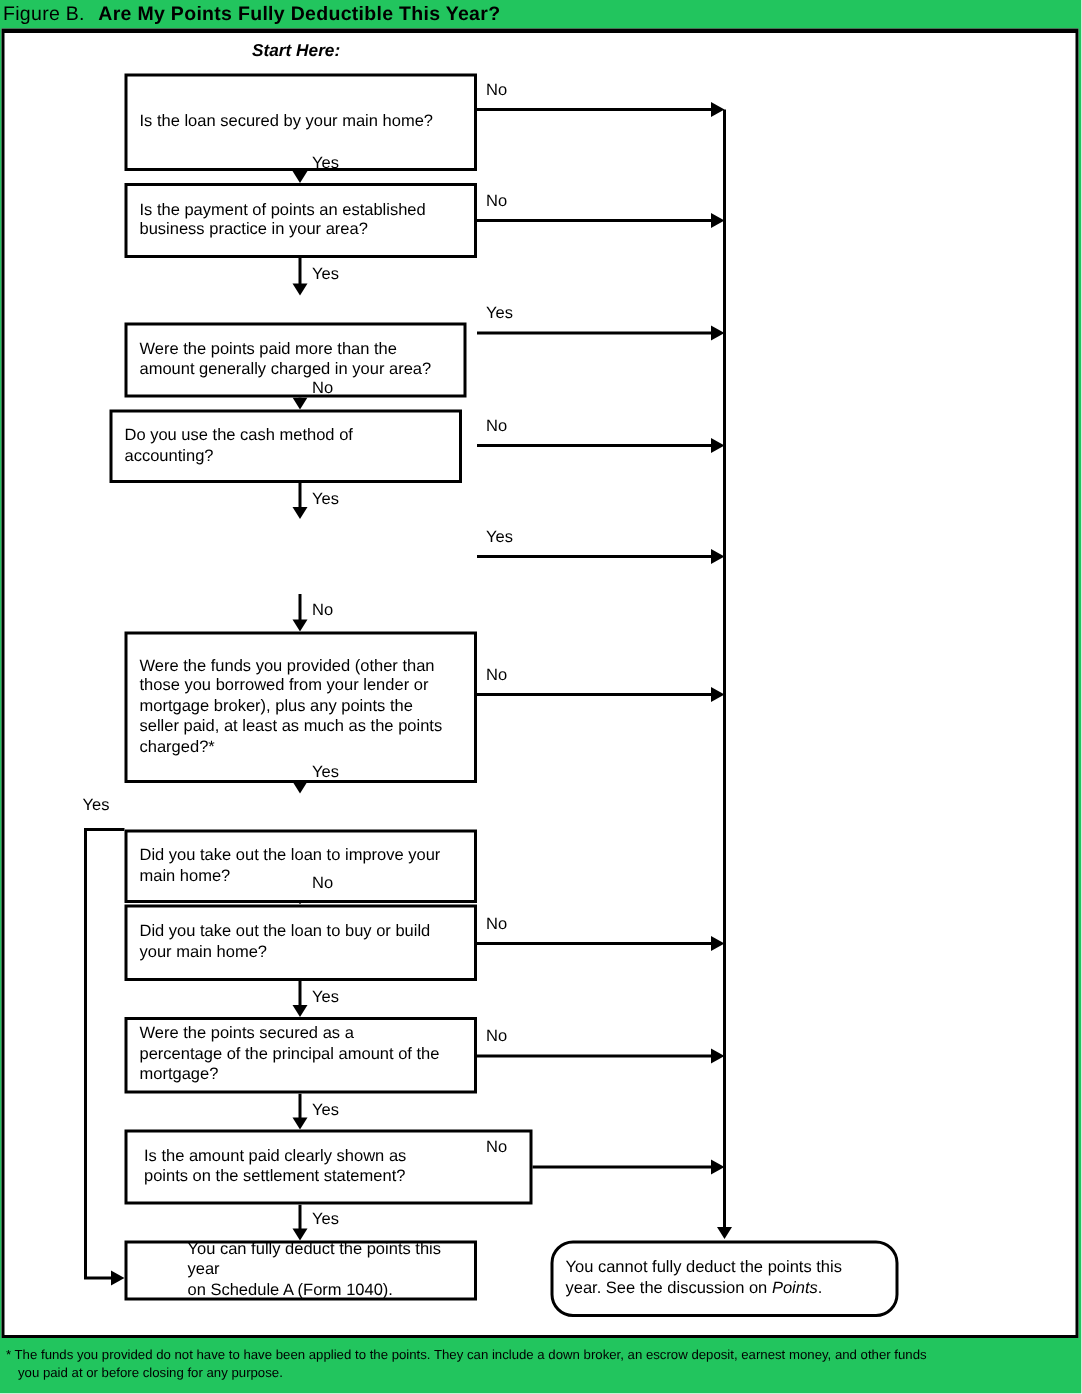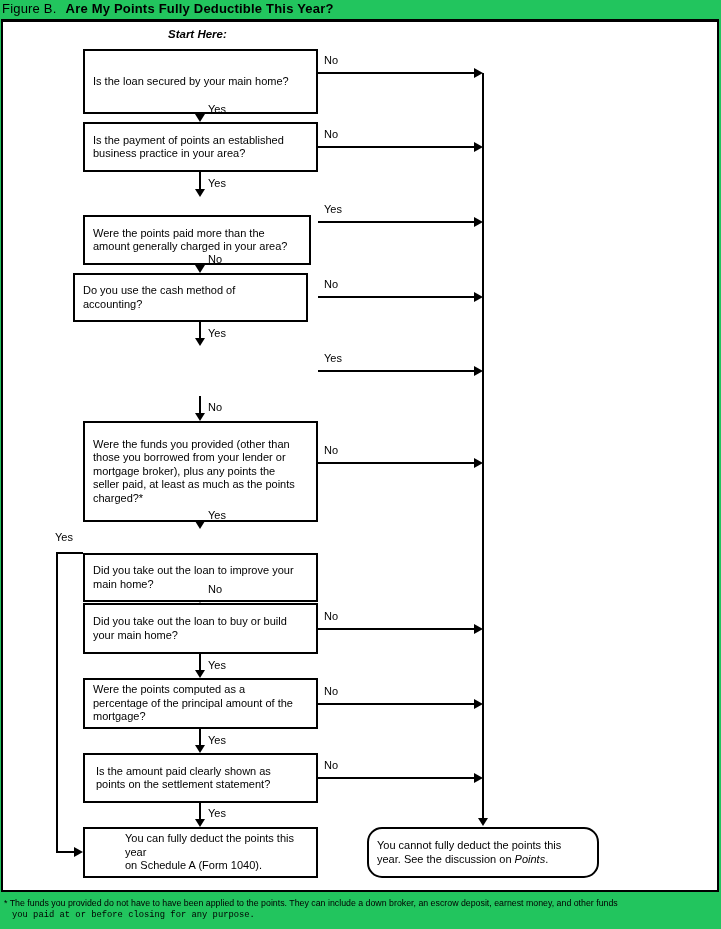--- a/index.html
+++ b/index.html
@@ -30,21 +30,21 @@
   }
   .qbox .btext { white-space:pre-line; }
   .lbl {
     position:absolute; font-size:11px; line-height:13px;
   }
   svg.connectors { position:absolute; left:0; top:0; pointer-events:none; }
   .footnote {
     position:absolute; left:4px; top:897px; width:714px;
     font-size:8.8px; line-height:12px;
   }
-  .footnote .fn2 { padding-left:8px;font-family:Liberation Mono, monospace; }
+  .footnote .fn2 { padding-left:8px; }
   .ital { font-style:italic; }
 </style>
 </head>
 <body>
 
 <div class="page">
 
   <div class="title-bar">
     <span class="title-prefix">Figure B.</span><span class="title-main">Are My Points Fully Deductible This Year?</span>
   </div>
@@ -130,29 +130,29 @@
     </div>
   <div class="qbox" style="left:83px; top:529px; width:235px; height:49px;margin-top:24px;">
       <span class="btext">Did you take out the loan to improve your
 main home?</span>
     </div>
   <div class="qbox" style="left:83px; top:603px; width:235px; height:51px;">
       <span class="btext">Did you take out the loan to buy or build
 your main home?</span>
     </div>
   <div class="qbox" style="left:83px; top:678px; width:235px; height:51px;">
-      <span class="btext">Were the points computed as a
+      <span class="btext">Were the points secured as a
 percentage of the principal amount of the
 mortgage?</span>
     </div>
-  <div class="qbox" style="left:83px; top:753px; width:235px; height:50px;padding-left:11px;">
+  <div class="qbox" style="left:83px; top:753px; width:272px; height:50px;padding-left:11px;">
       <span class="btext">Is the amount paid clearly shown as
 points on the settlement statement?</span>
     </div>
-  <div class="qbox" style="left:83px; top:827px; width:235px; height:51px;padding-left:40px;">
+  <div class="qbox" style="left:83px; top:827px; width:235px; height:40px;padding-left:40px;">
       <span class="btext">You can fully deduct the points this year
 on Schedule A (Form 1040).</span>
     </div>
   <div class="qbox" style="left:367px; top:827px; width:232px; height:51px;border-radius:15px;">
     <span class="btext"><span>You cannot fully deduct the points this
 year. See the discussion on </span><span class="ital">Points</span><span>.</span></span>
   </div>
 
   <div class="lbl" style="left:208px; top:103px;">Yes</div>
   <div class="lbl" style="left:208px; top:177px;">Yes</div>

